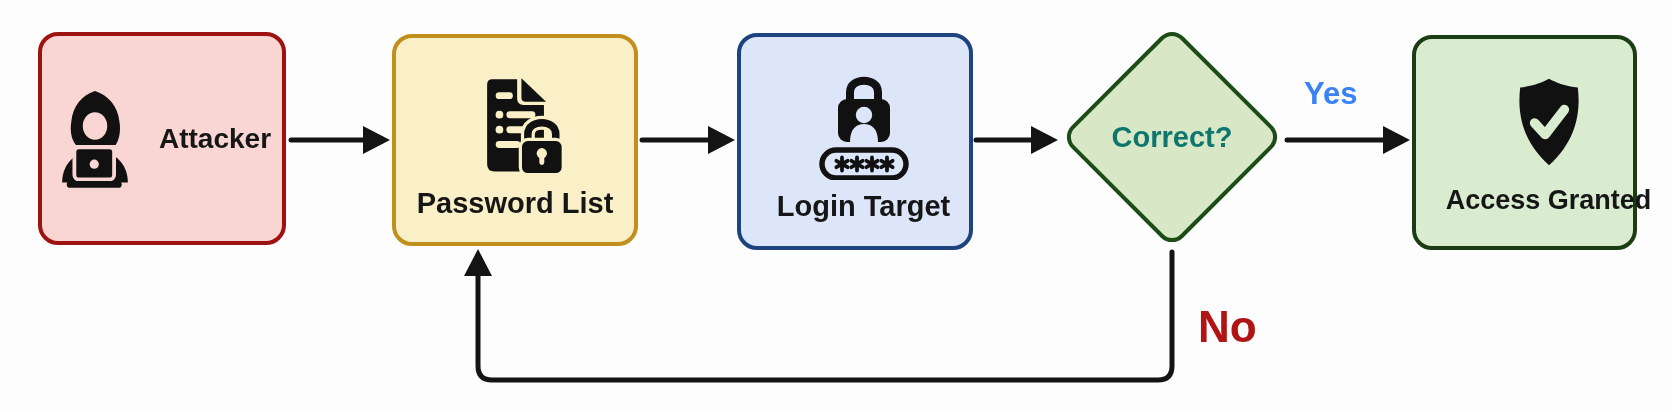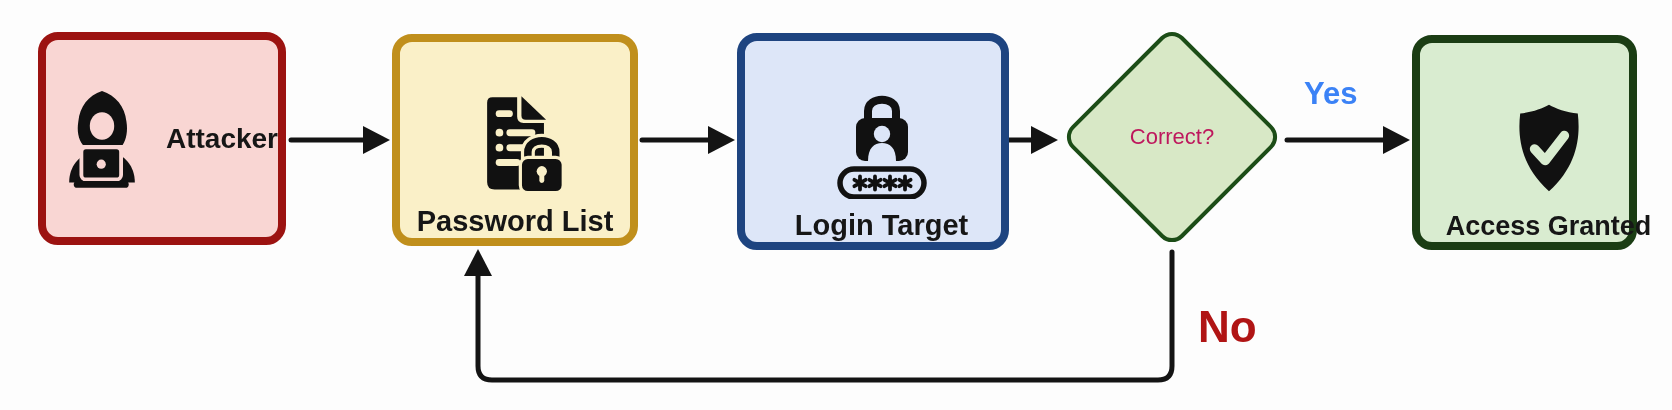--- a/index.html
+++ b/index.html
@@ -13,23 +13,23 @@
     background:#fdfdfd;
     overflow:hidden;
   }
   .connectors{
     position:absolute;left:0;top:0;width:1672px;height:410px;
     pointer-events:none;
   }
   .node{
     position:absolute;
     box-sizing:border-box;
-    display:flex;align-items:center;justify-content:flex-end;
+    display:flex;align-items:center;justify-content:center;
     border-radius:20px;
-    border:8px solid #14532d;
+    border:4px solid #14532d;
   }
   .node .label{
     font-weight:bold;
     font-size:29px;
     color:#161616;
     white-space:nowrap;
     letter-spacing:0px;
   }
   
   .node.attacker{
@@ -39,21 +39,21 @@
   }
   .node.attacker .label{font-size:28px;}
   
   .node.password{
     left:392px;top:34px;width:246px;height:212px;
     background:#faf0c8;border-color:#c08f1c;
     flex-direction:column;gap:8px;padding-top:14px;
   }
   
   .node.login{
-    left:737px;top:33px;width:272px;height:217px;
+    left:737px;top:33px;width:236px;height:217px;
     background:#dde6f8;border-color:#1e4480;
     flex-direction:column;gap:10px;padding-top:8px;padding-left:17px;
   }
   
   .node.access{
     left:1412px;top:35px;width:225px;height:215px;
     background:#d9ecd0;border-color:#1b3d14;
     flex-direction:column;gap:14px;padding-top:6px;padding-left:48px;
   }
   .node.access .label{font-size:27px;}
@@ -64,21 +64,21 @@
   .diamond-shape{
     position:absolute;inset:0;
     background:#d8e8c6;
     border:4.5px solid #1c4d17;
     border-radius:16px;
     transform:rotate(45deg);
   }
   .diamond-label{
     position:absolute;inset:0;
     display:flex;align-items:center;justify-content:center;
-    font-weight:normal;font-size:22px;color:#be185d;
+    font-weight:bold;font-size:29px;color:#0f766e;
     white-space:nowrap;
   }
   .edge-label{
     position:absolute;
     font-weight:bold;
     white-space:nowrap;
   }
   .edge-label.yes{
     left:1304px;top:76px;
     font-size:31px;color:#3b82f6;

